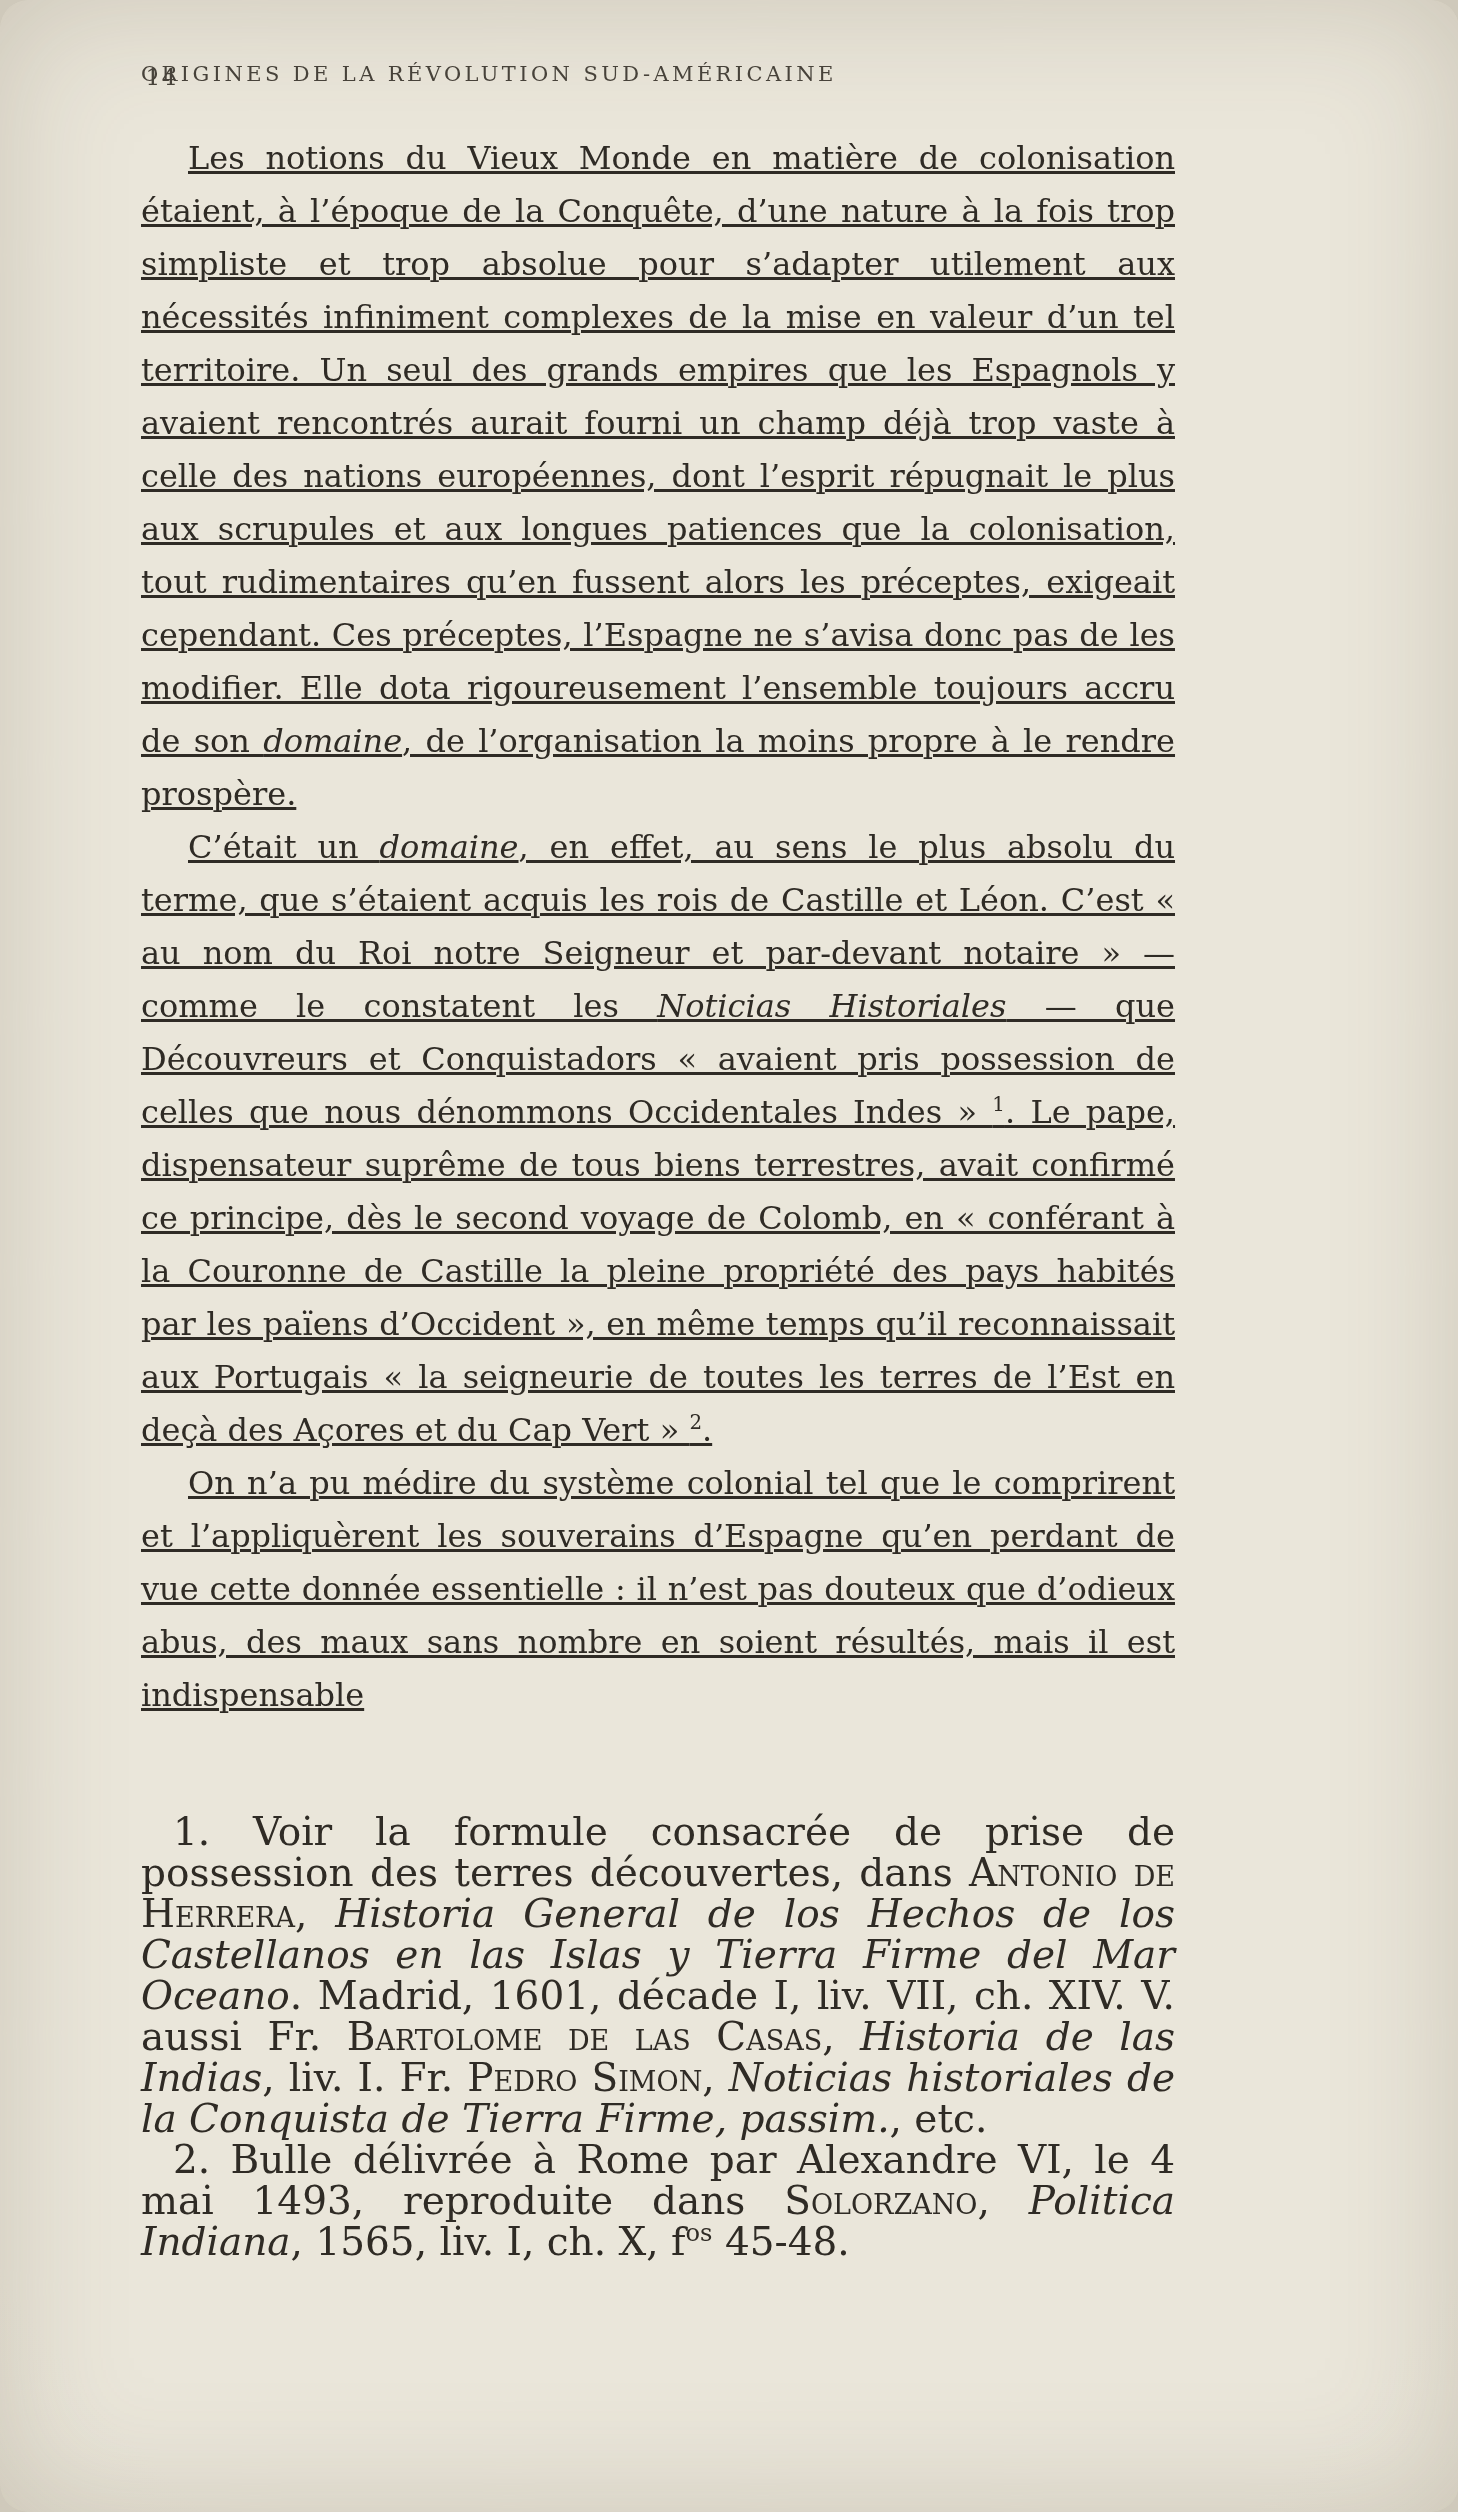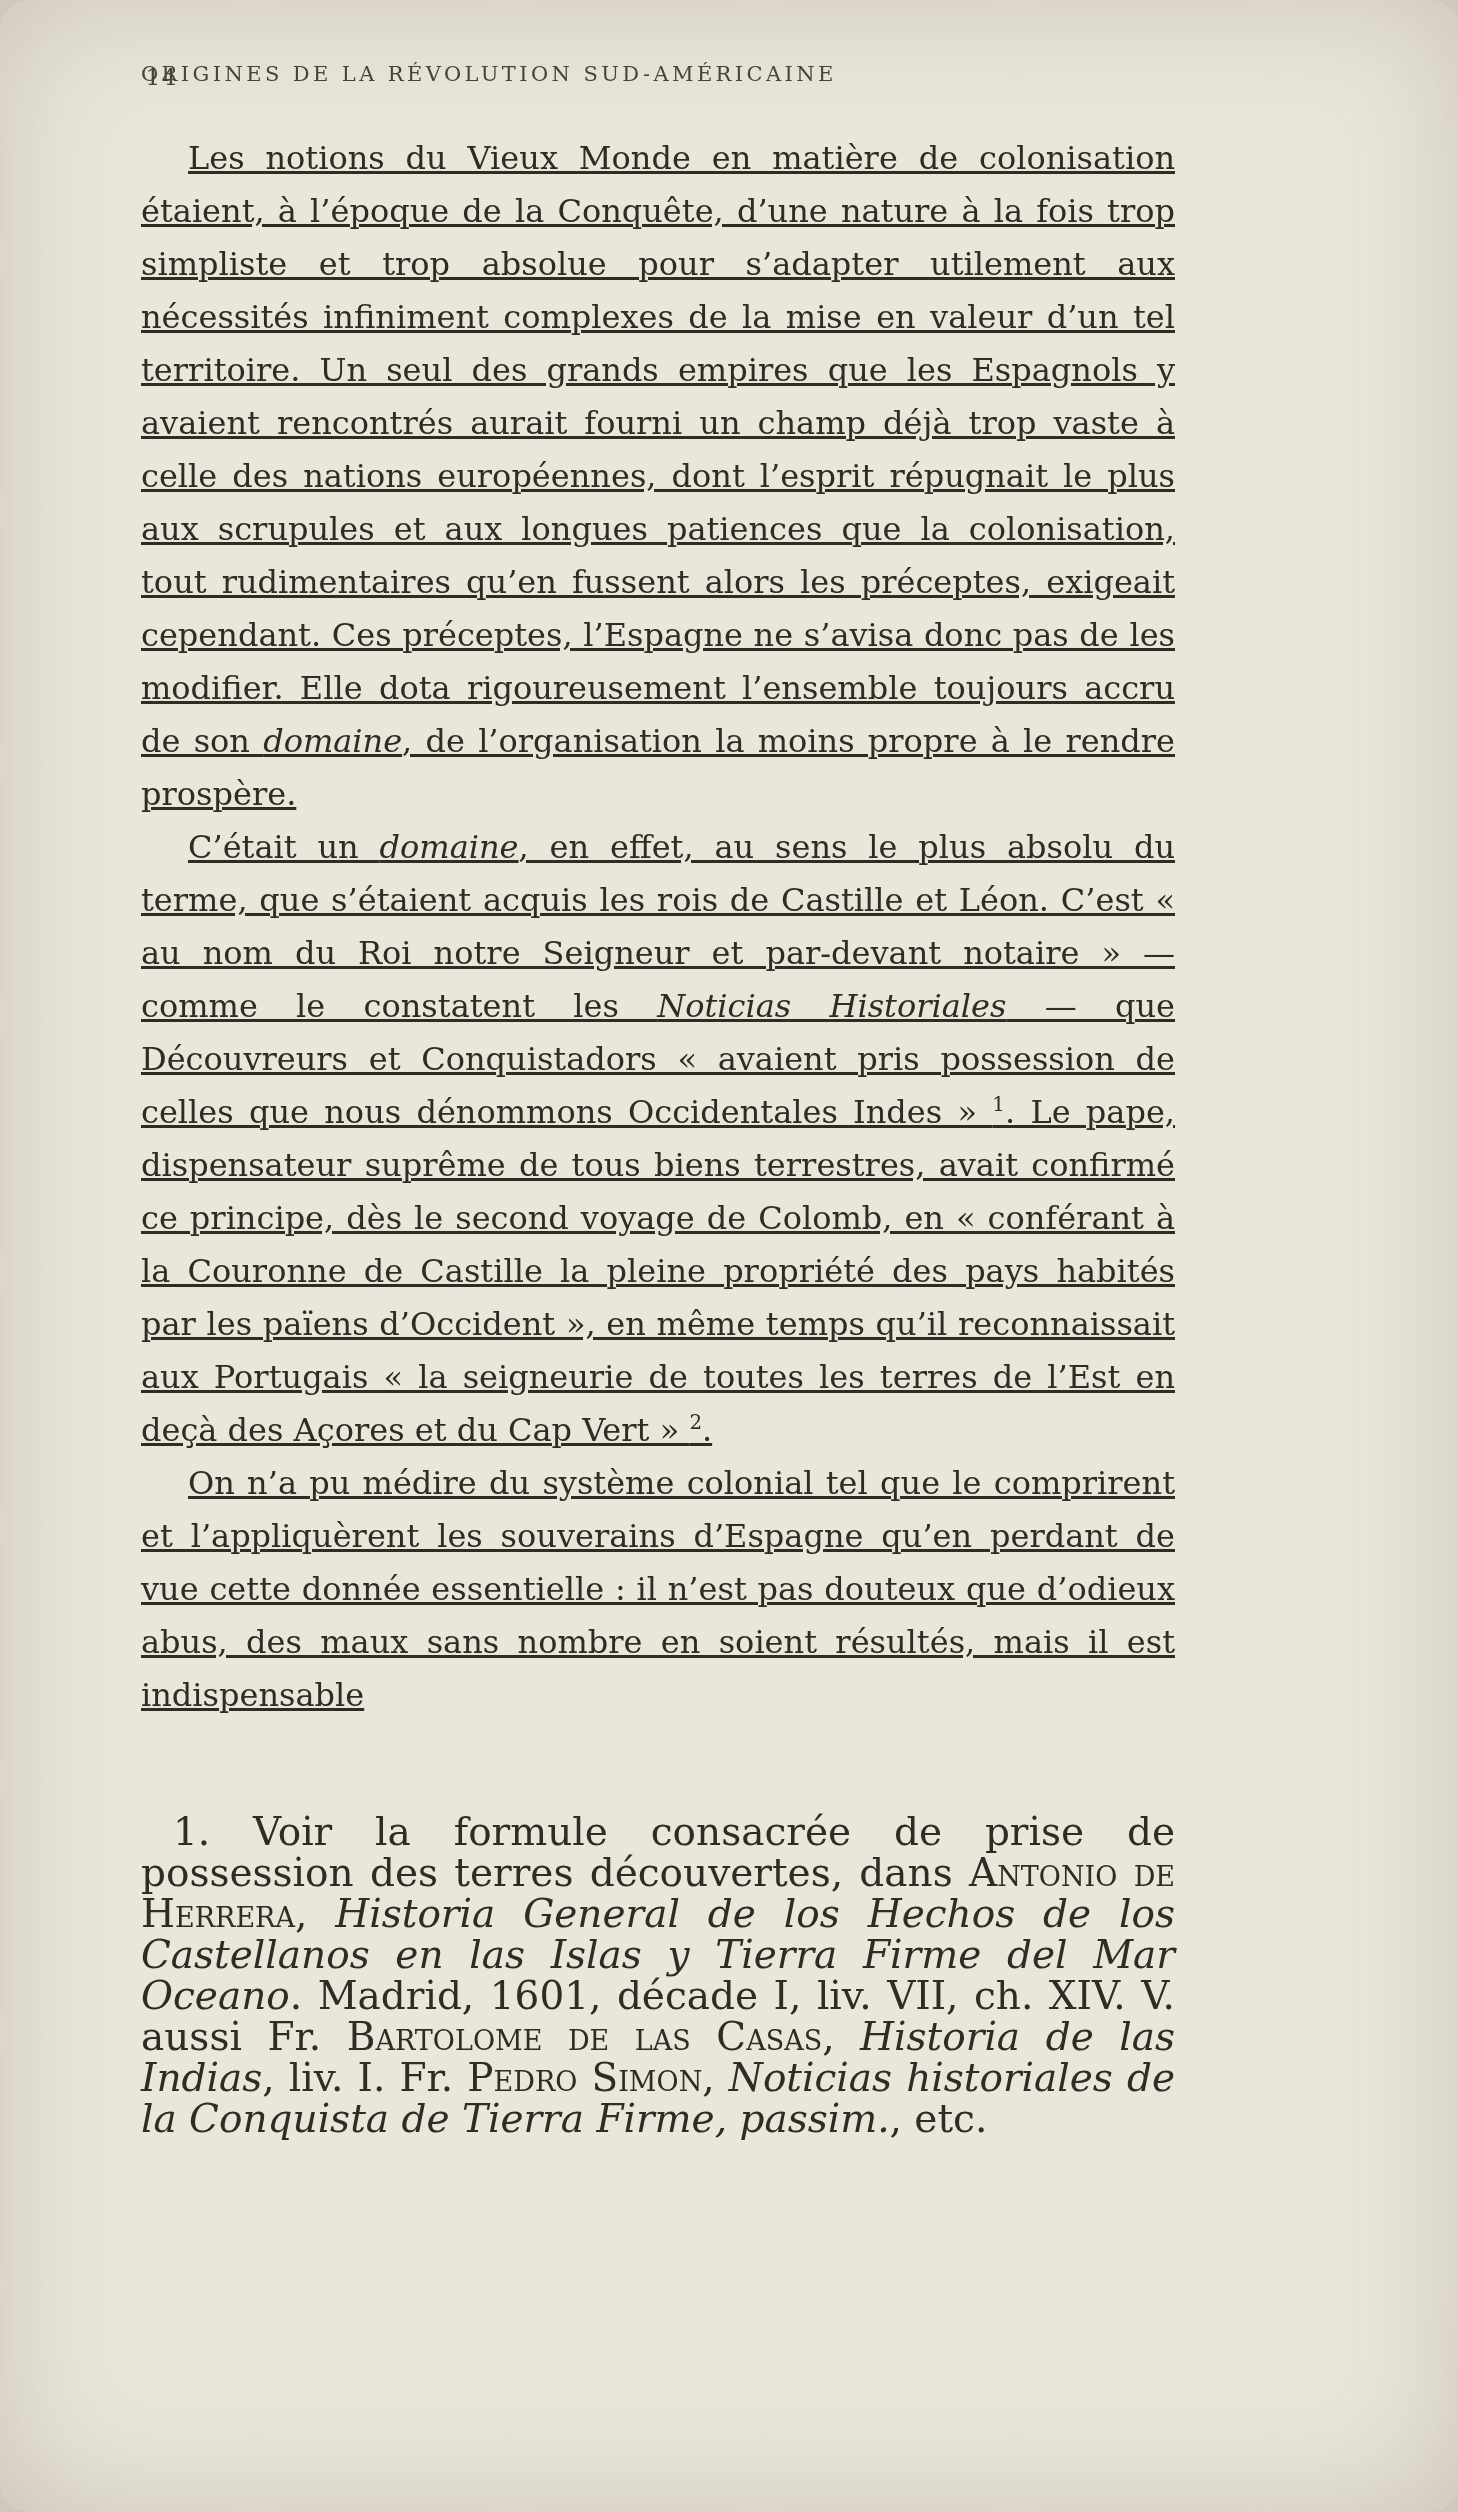--- a/index.html
+++ b/index.html
@@ -66,17 +66,18 @@
     </header>
 
     <main class="body-text">
       <p class="para"><span>Les notions du Vieux Monde en matière de colonisation étaient, à l’époque de la Conquête, d’une nature à la fois trop simpliste et trop absolue pour s’adapter utilement aux nécessités infiniment complexes de la mise en valeur d’un tel territoire. Un seul des grands empires que les Espagnols y avaient rencontrés aurait fourni un champ déjà trop vaste à celle des nations européennes, dont l’esprit répugnait le plus aux scrupules et aux longues patiences que la colonisation, tout rudimentaires qu’en fussent alors les préceptes, exigeait cependant. Ces préceptes, l’Espagne ne s’avisa donc pas de les modifier. Elle dota rigoureusement l’ensemble toujours accru de son </span><span class="it">domaine</span><span>, de l’organisation la moins propre à le rendre prospère.</span></p>
       <p class="para"><span>C’était un </span><span class="it">domaine</span><span>, en effet, au sens le plus absolu du terme, que s’étaient acquis les rois de Castille et Léon. C’est « au nom du Roi notre Seigneur et par-devant notaire » — comme le constatent les </span><span class="it">Noticias Historiales</span><span> — que Découvreurs et Conquistadors « avaient pris possession de celles que nous dénommons Occidentales Indes » </span><sup>1</sup><span>. Le pape, dispensateur suprême de tous biens terrestres, avait confirmé ce principe, dès le second voyage de Colomb, en « conférant à la Couronne de Castille la pleine propriété des pays habités par les païens d’Occident », en même temps qu’il reconnaissait aux Portugais « la seigneurie de toutes les terres de l’Est en deçà des Açores et du Cap Vert » </span><sup>2</sup><span>.</span></p>
       <p class="para"><span>On n’a pu médire du système colonial tel que le comprirent et l’appliquèrent les souverains d’Espagne qu’en perdant de vue cette donnée essentielle : il n’est pas douteux que d’odieux abus, des maux sans nombre en soient résultés, mais il est indispensable</span></p>
     </main>
 
     <footer class="footnotes">
       <p class="footnote"><span>1. Voir la formule consacrée de prise de possession des terres découvertes, dans </span><span class="sc">Antonio de Herrera</span><span>, </span><span class="it">Historia General de los Hechos de los Castellanos en las Islas y Tierra Firme del Mar Oceano</span><span>. Madrid, 1601, décade I, liv. VII, ch. XIV. V. aussi Fr. </span><span class="sc">Bartolome de las Casas</span><span>, </span><span class="it">Historia de las Indias</span><span>, liv. I. Fr. </span><span class="sc">Pedro Simon</span><span>, </span><span class="it">Noticias historiales de la Conquista de Tierra Firme, passim.</span><span>, etc.</span></p>
+      <p class="footnote"><span>2. Bulle délivrée à Rome par Alexandre VI, le 4 mai 1493, reproduite dans </span><span class="sc">Solorzano</span><span>, </span><span class="it">Politica Indiana</span><span>, 1565, liv. I, ch. X, f</span><sup>os</sup><span> 45-48.</span></p>
     </footer>
 
   </div>
 </div>
 
 
 </body></html>

